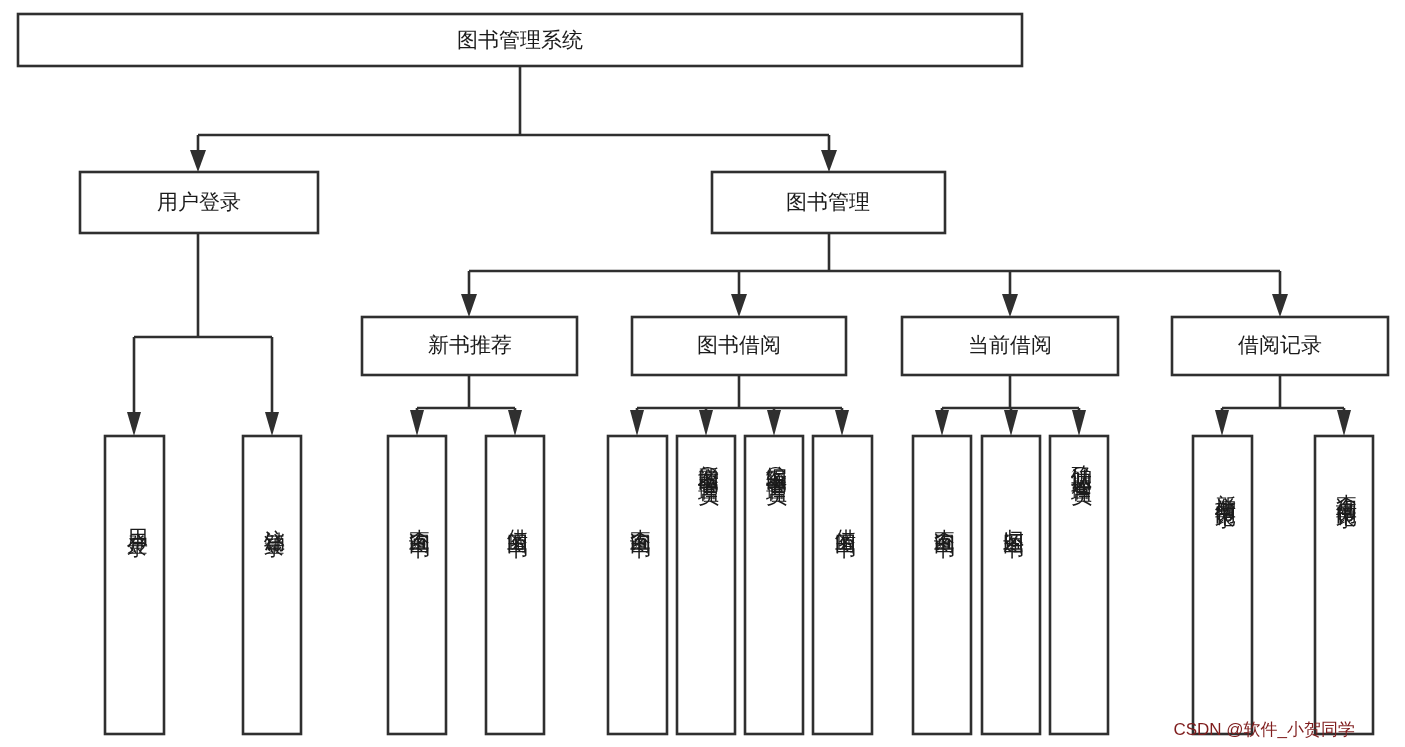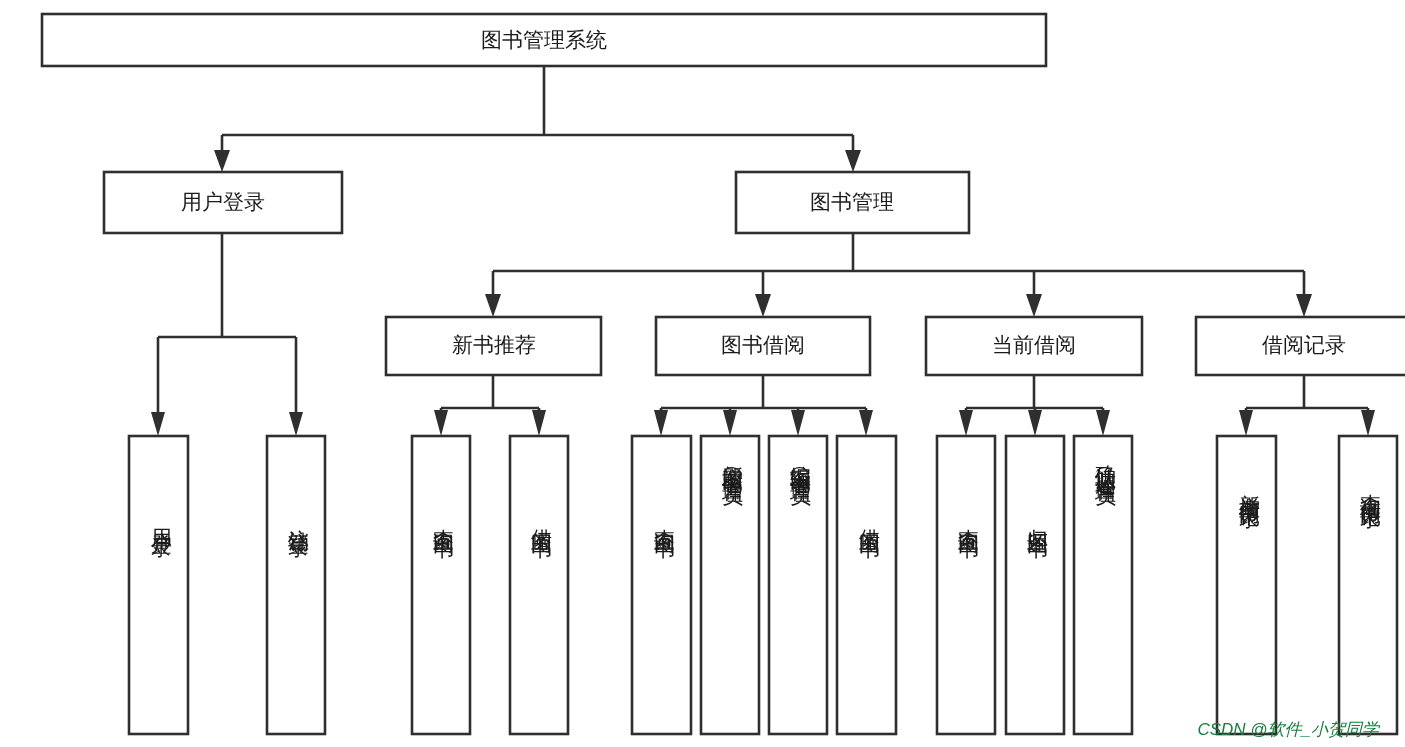--- a/index.html
+++ b/index.html
@@ -11,21 +11,20 @@
     width: 1405px;
     height: 747px;
     font-family: "Liberation Sans", "DejaVu Sans", sans-serif;
     overflow: hidden;
   }
   #diagram-root {
     position: relative;
     width: 1365px;
     height: 747px;
     background: #ffffff;
-    margin-left: 24px;
   }
   svg#flowchart {
     position: absolute;
     left: 0;
     top: 0;
     width: 1405px;
     height: 747px;
   }
   .node-rect {
     fill: #ffffff;
@@ -57,24 +56,23 @@
     text-orientation: upright;
     letter-spacing: 3px;
     dominant-baseline: middle;
   }
   .watermark {
     position: absolute;
     right: 10px;
     bottom: 6px;
     font-family: "Liberation Sans", "DejaVu Sans", sans-serif;
     font-size: 17px;
-    color: #15803d;
+    color: #7f1d1d;
     white-space: nowrap;
     user-select: none;
-    font-style: italic;
   }
 </style>
 </head>
 <body>
 
 <div id="diagram-root">
 
   <svg id="flowchart" viewBox="0 0 1405 747" xmlns="http://www.w3.org/2000/svg">
 
     <g>

